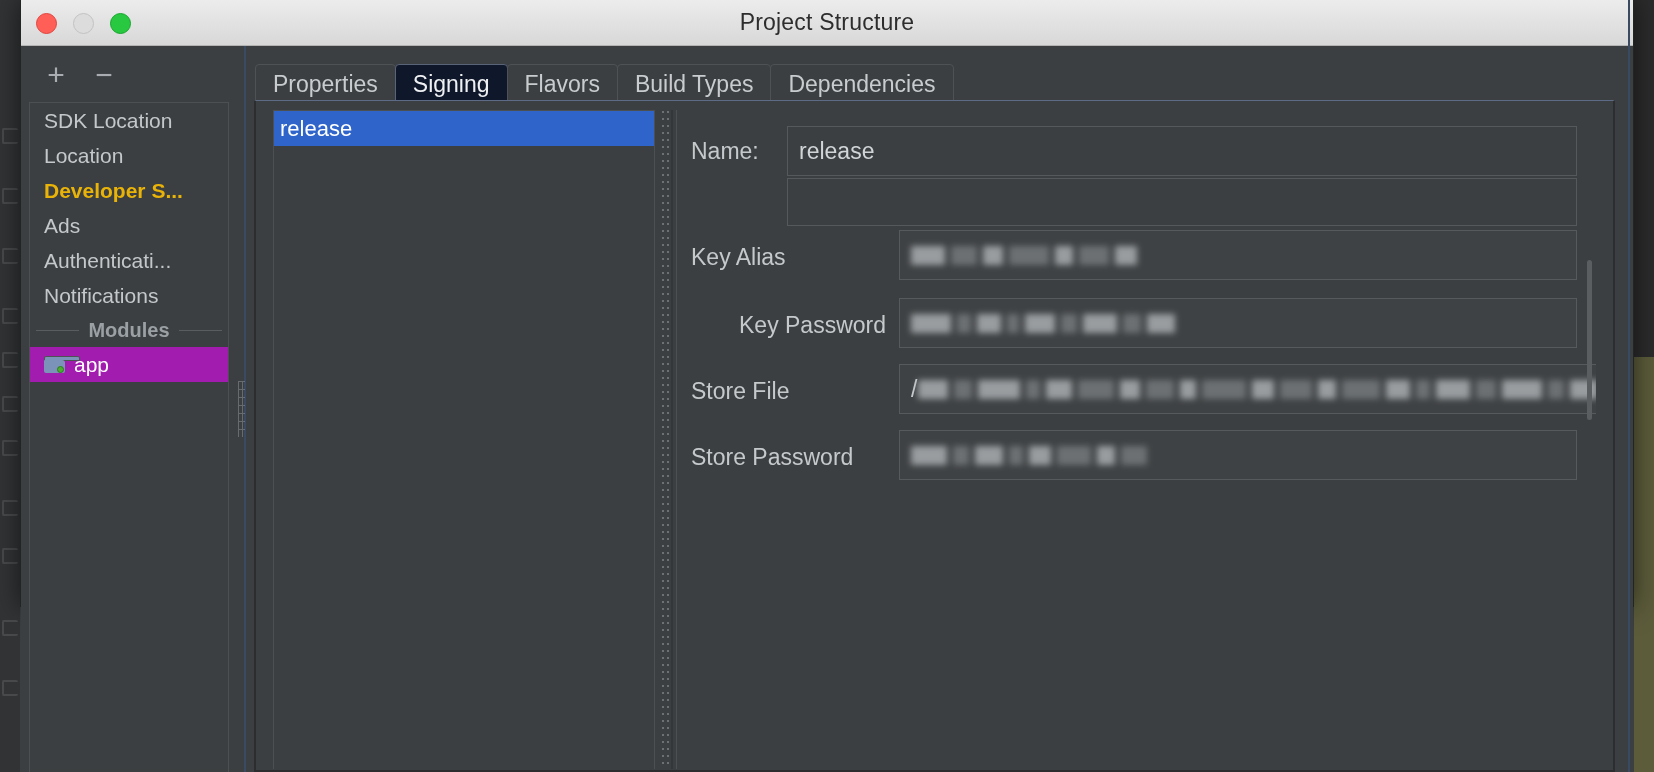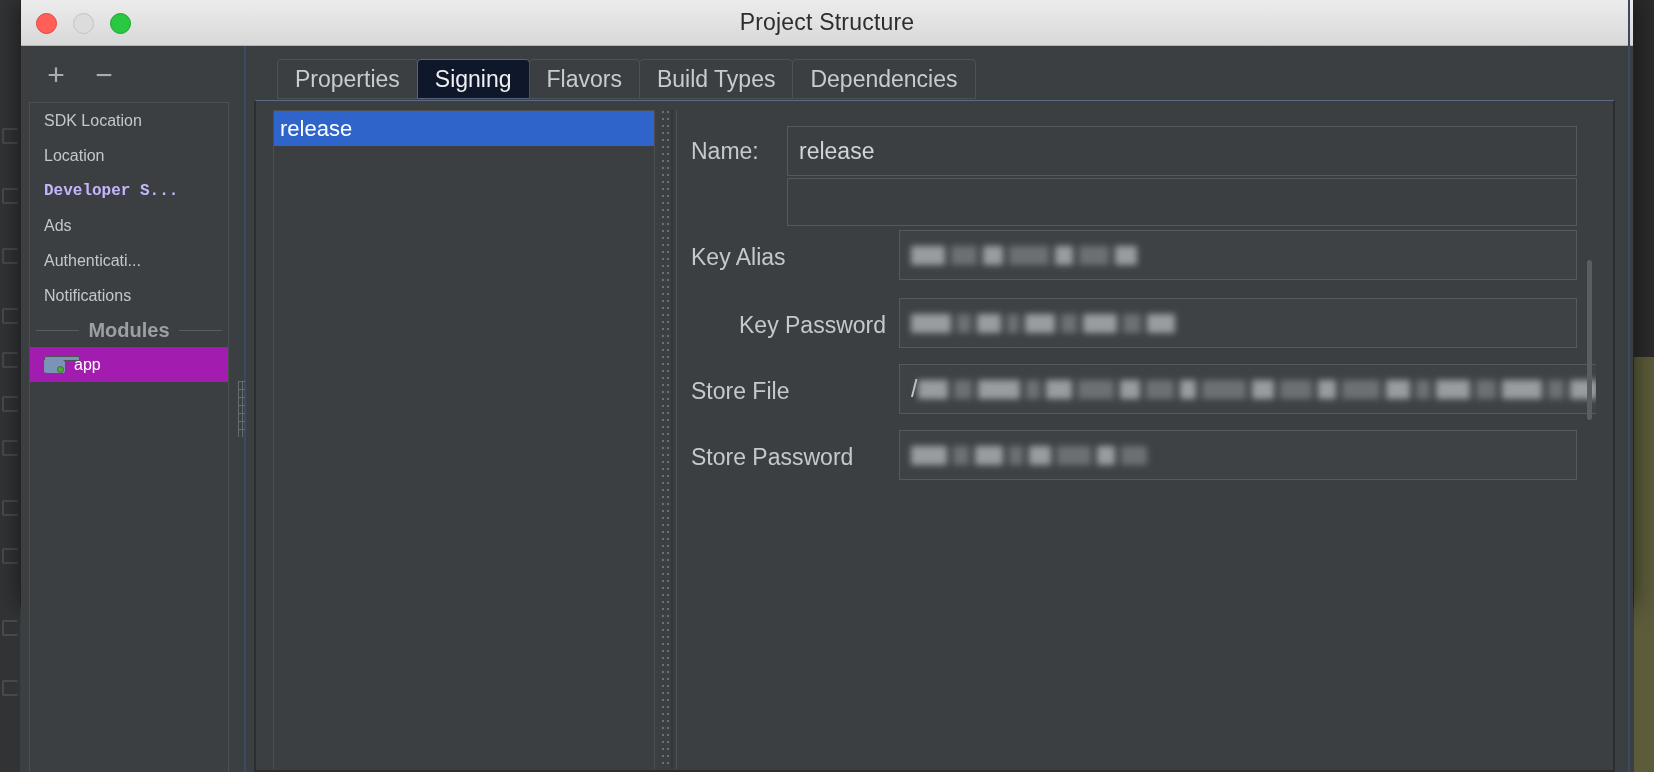--- a/index.html
+++ b/index.html
@@ -96,25 +96,25 @@
     position: absolute; left: 8px; top: 56px;
     width: 200px; height: 670px;
     background: #3c3f41;
     border: 1px solid #4d5052;
     border-bottom: none;
   }
   .side-item {
     height: 35px;
     display: flex; align-items: center;
     padding-left: 14px;
-    font-size: 16px;
+    font-size: 21px;
     color: #c5c8ca;
     white-space: nowrap;
   }
-  .side-item.dim { color: #c4b5fd; font-weight: bold; font-family: Liberation Mono, monospace; }
+  .side-item.dim { color: #eab308; font-weight: bold; }
   .side-item.selected {
     background: #a21caf; color: #ffffff;
   }
   .side-group {
     height: 34px;
     display: flex; align-items: center; justify-content: center;
     position: relative;
   }
   .side-group .glabel {
     font-size: 20px; color: #9aa0a4; font-weight: bold;
@@ -155,22 +155,22 @@
     background-size: 4px 8px, 4px 8px;
     opacity: .55;
   }
   #main-splitter .rail {
     position: absolute; left: 11px; top: 0; width: 2px; height: 726px;
     background: #3a4a63;
   }
 
   
   #tabs-row {
-    position: absolute; left: 256px; top: 13px;
-    display: flex; height: 45px;
+    position: absolute; left: 234px; top: 13px;
+    display: flex; align-items: flex-end; height: 45px;
   }
   .tab {
     height: 40px;
     padding: 0 17px;
     display: flex; align-items: center;
     font-size: 23px;
     color: #c9ccce;
     background: #3c3f41;
     border: 1px solid #4f5254;
     border-radius: 4px 4px 0 0;

